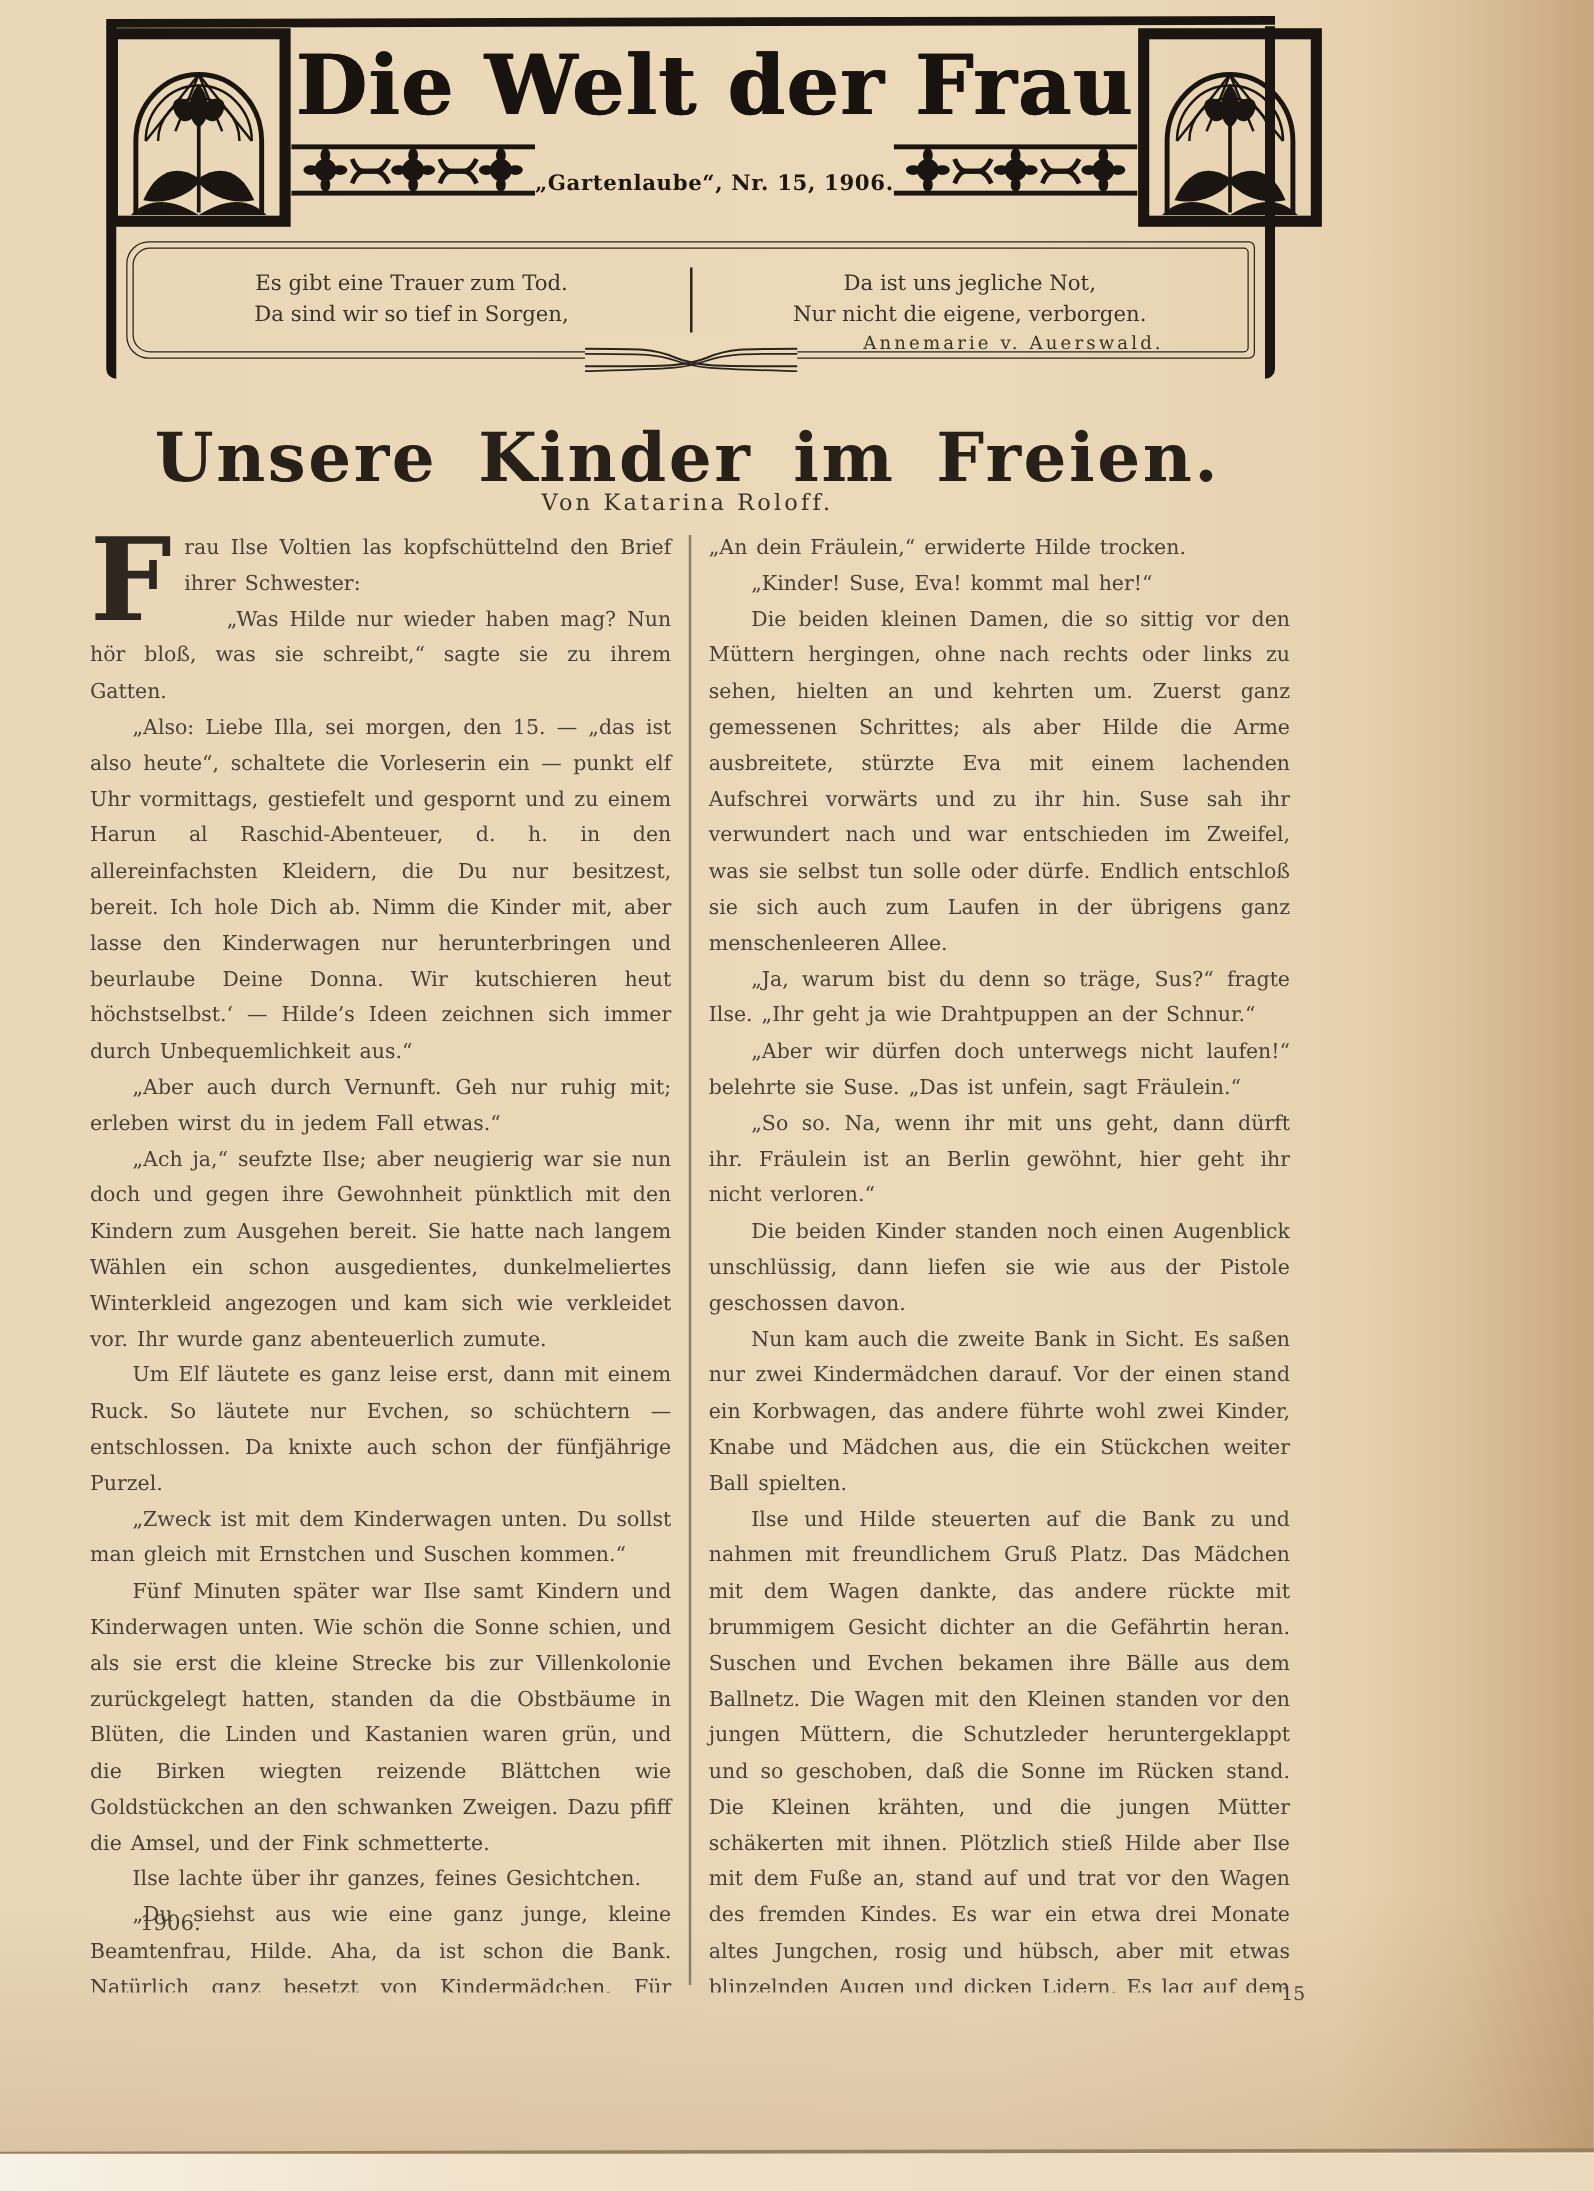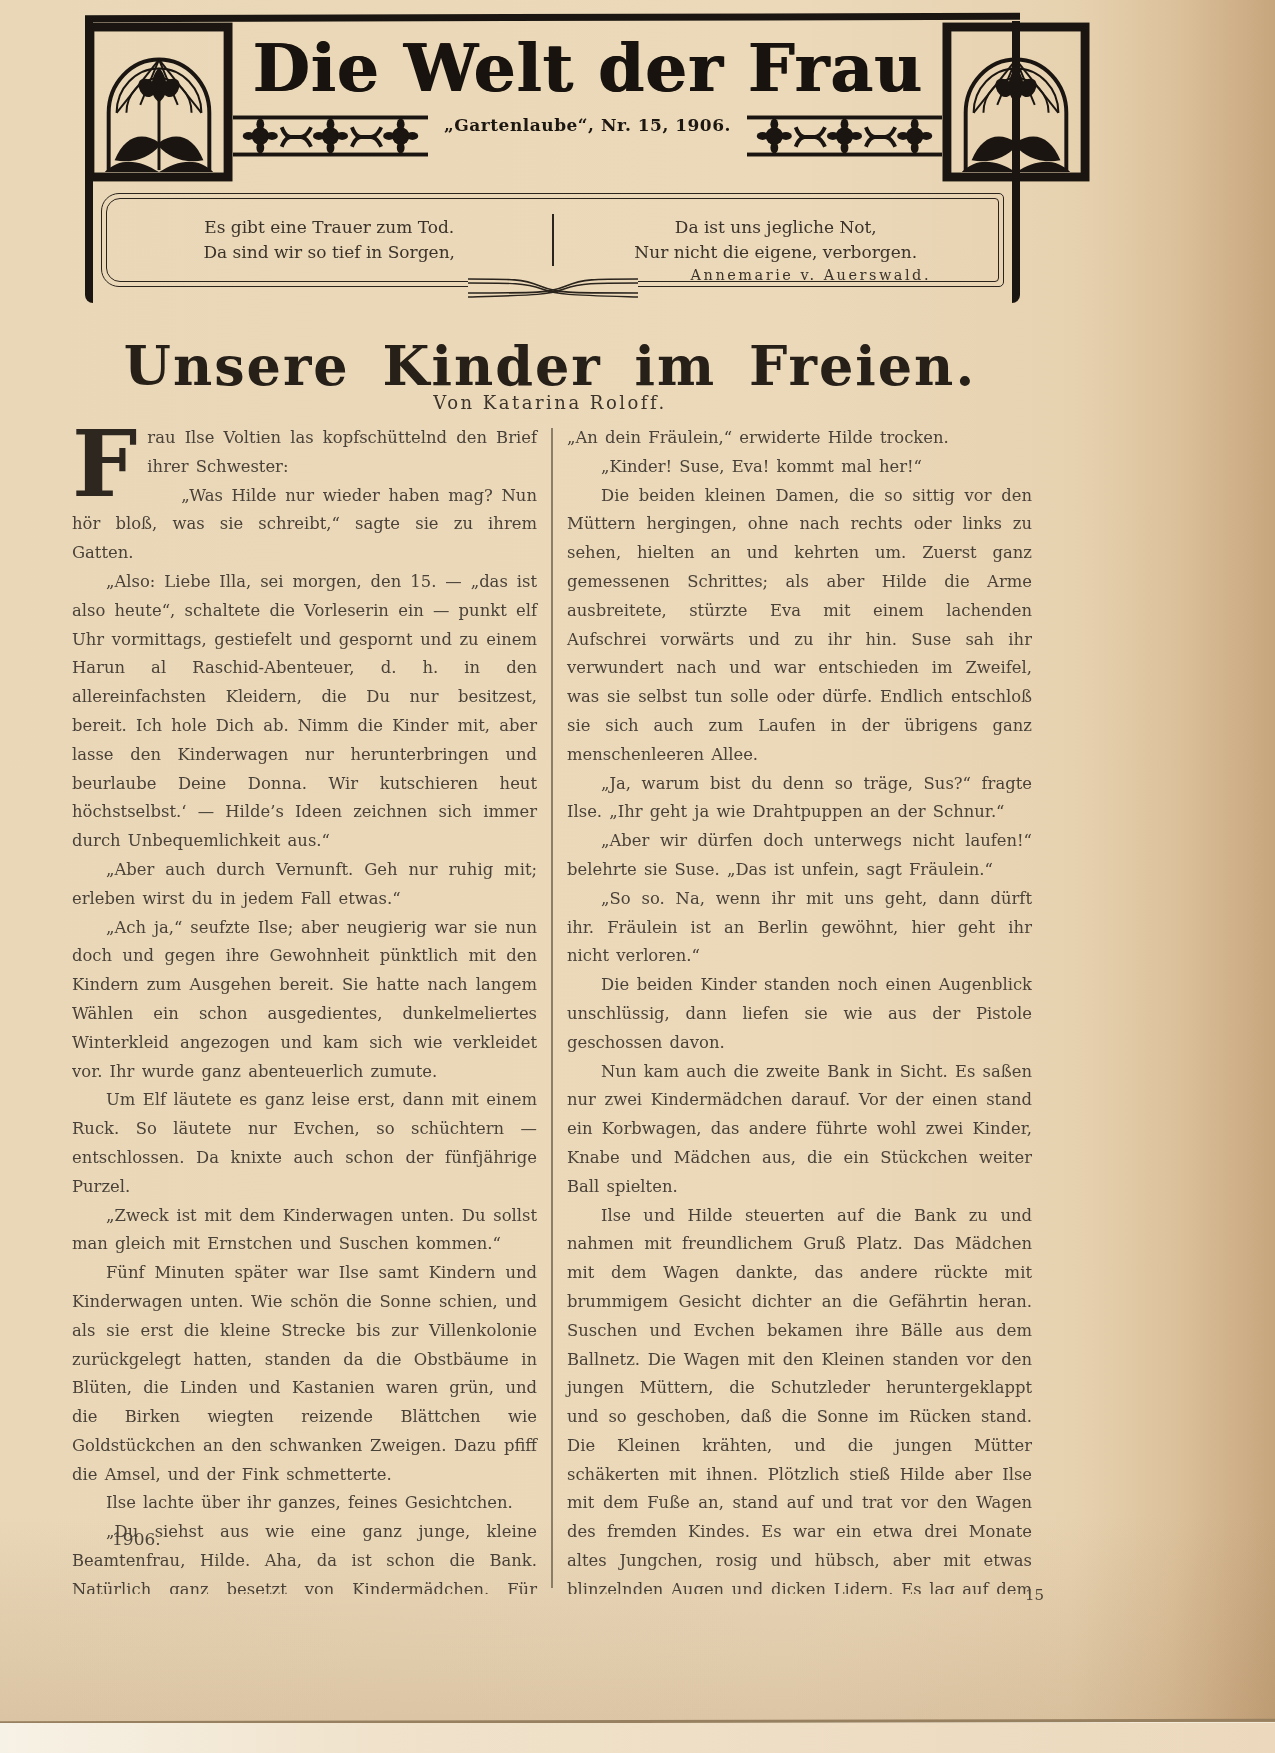--- a/index.html
+++ b/index.html
@@ -31,21 +31,21 @@
   .mast-row{display:flex;align-items:flex-start;}
   .mast-panel{flex:0 0 148px;height:162px;}
   .mast-center{flex:1;display:flex;flex-direction:column;align-items:center;}
   .mast-title{
     font-family:"DejaVu Serif","Liberation Serif",serif;
     font-weight:bold;font-size:66px;line-height:1.0;
     color:#18130e;letter-spacing:1px;margin-top:14px;
     text-shadow:1px 0 0 #18130e;
     white-space:nowrap;
   }
-  .band-row{display:flex;align-items:flex-start;gap:16px;margin-top:14px;}
+  .band-row{display:flex;align-items:flex-end;gap:0;margin-top:14px;}
   .band{width:195px;height:42px;}
   .issue-text{
     font-weight:bold;font-size:17px;color:#1d1712;letter-spacing:.5px;white-space:nowrap;
   }
   .mast-left-bar,.mast-right-bar{
     position:absolute;top:7px;width:8px;height:282px;background:#1a1510;
   }
   .mast-left-bar{left:0;border-bottom-left-radius:8px;}
   .mast-right-bar{right:0;border-bottom-right-radius:8px;}
 

